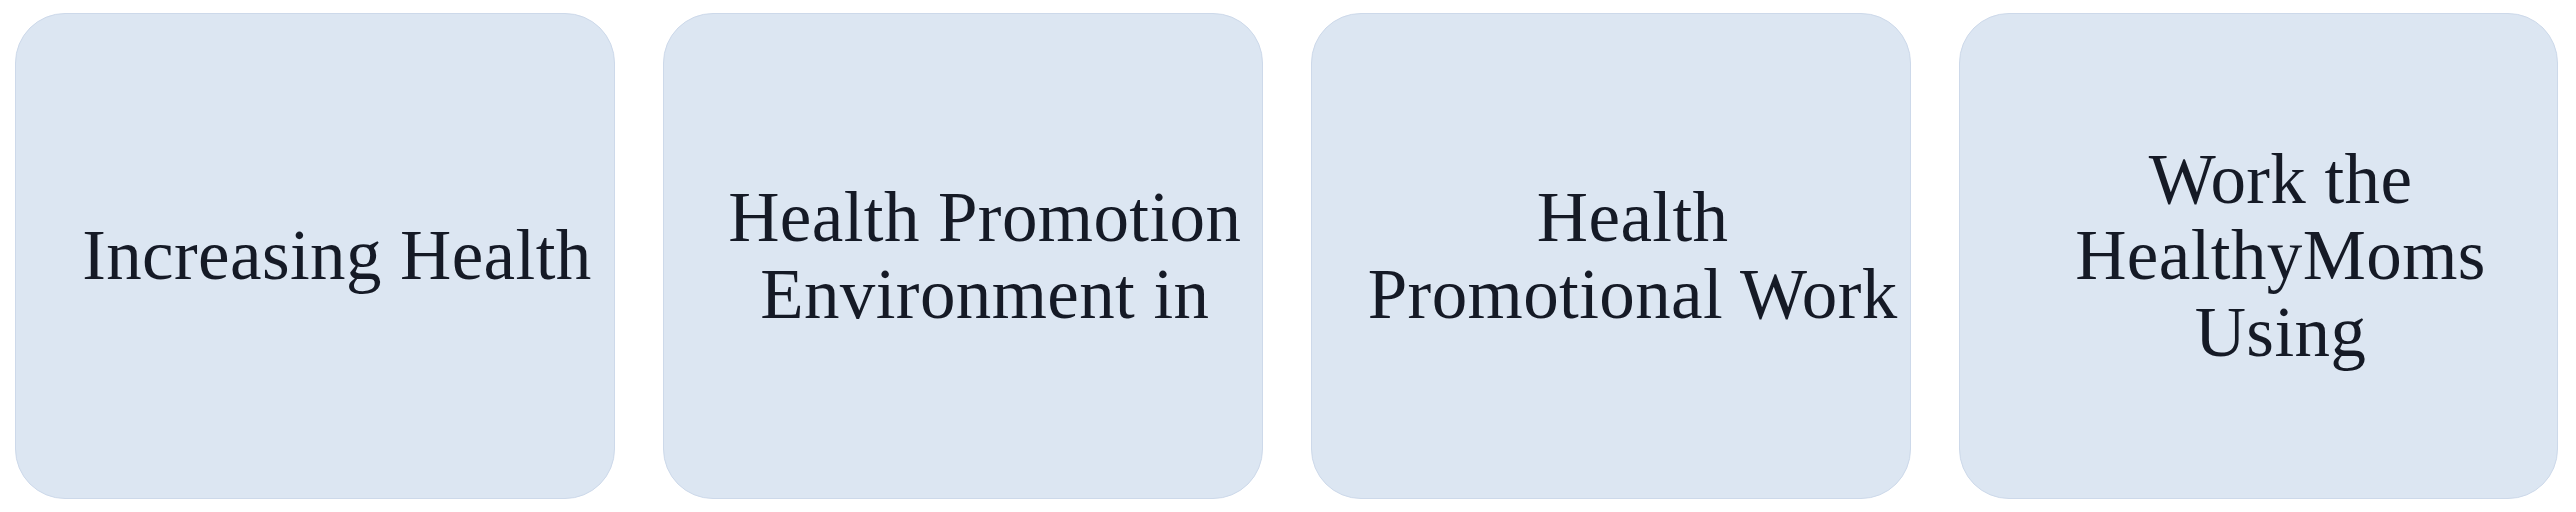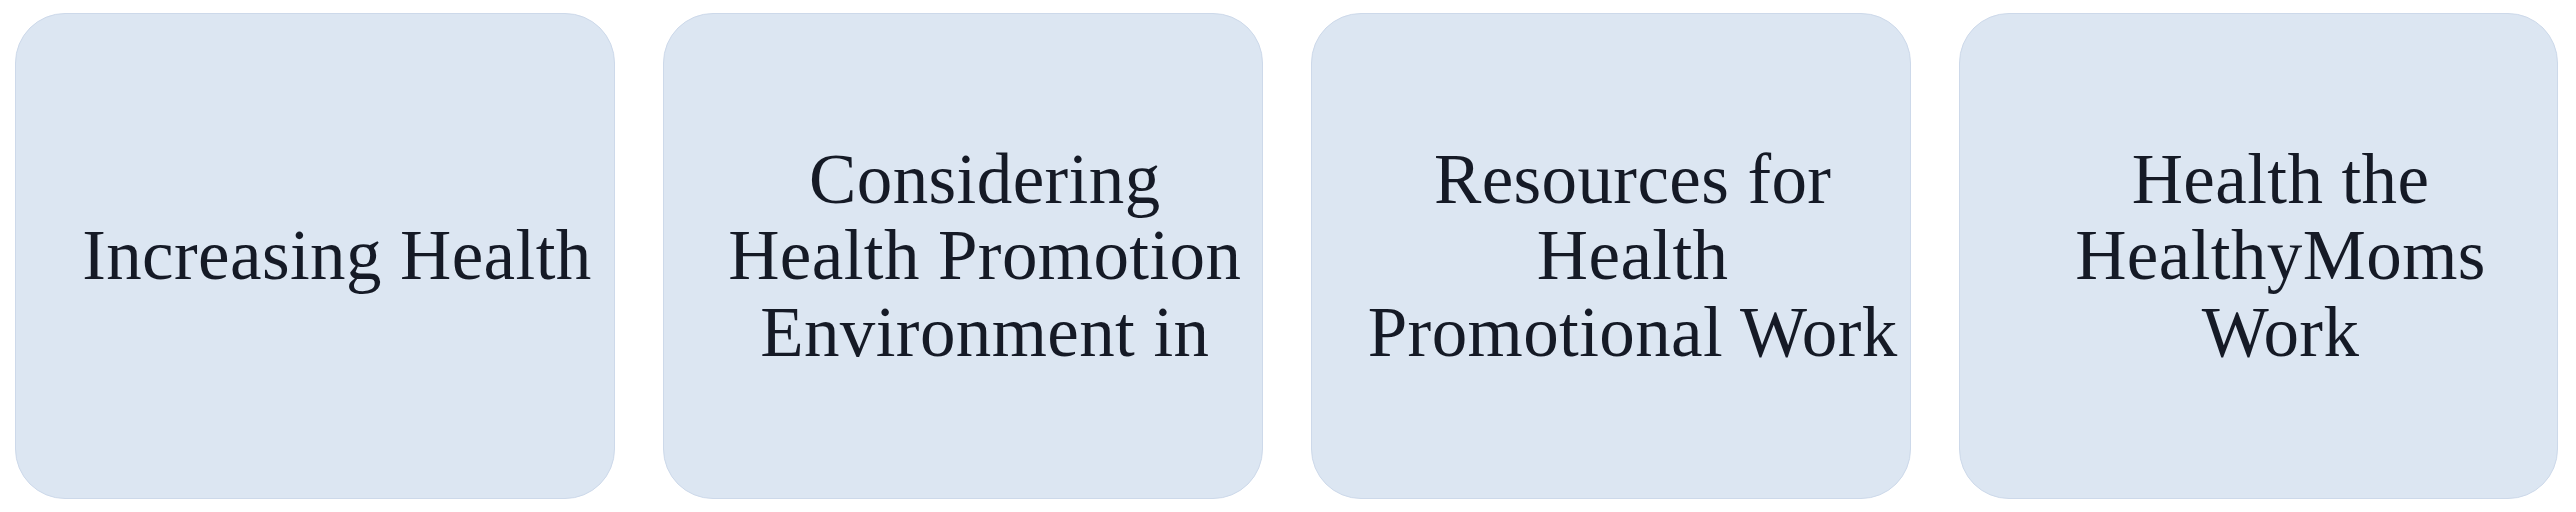--- a/index.html
+++ b/index.html
@@ -50,36 +50,34 @@
 <div class="figure-row">
 
   <div class="theme-card">
     <div class="card-text">
       <span class="card-line">Increasing Health</span>
     </div>
   </div>
 
   <div class="theme-card">
     <div class="card-text">
-      <span class="card-line">Considering</span>
       <span class="card-line">Health Promotion</span>
       <span class="card-line">Environment in</span>
     </div>
   </div>
 
   <div class="theme-card">
     <div class="card-text">
-      <span class="card-line">Resources for</span>
       <span class="card-line">Health</span>
       <span class="card-line">Promotional Work</span>
     </div>
   </div>
 
   <div class="theme-card">
     <div class="card-text">
-      <span class="card-line">Health the</span>
+      <span class="card-line">Work the</span>
       <span class="card-line">HealthyMoms</span>
-      <span class="card-line">Work</span>
+      <span class="card-line">Using</span>
     </div>
   </div>
 
 </div>
 
 
 </body></html>

